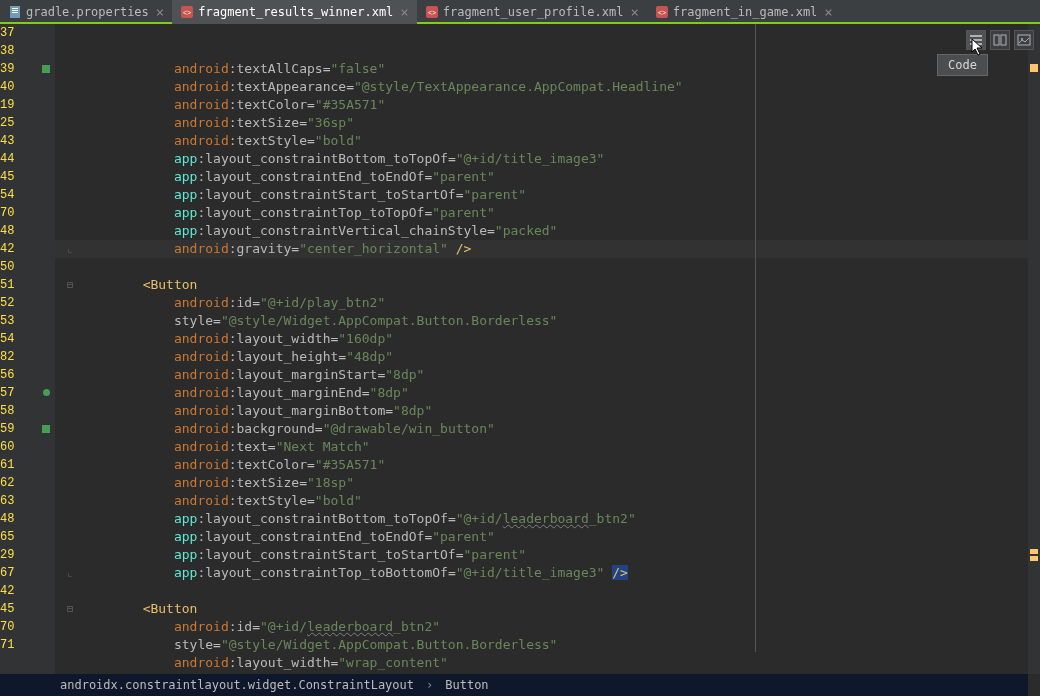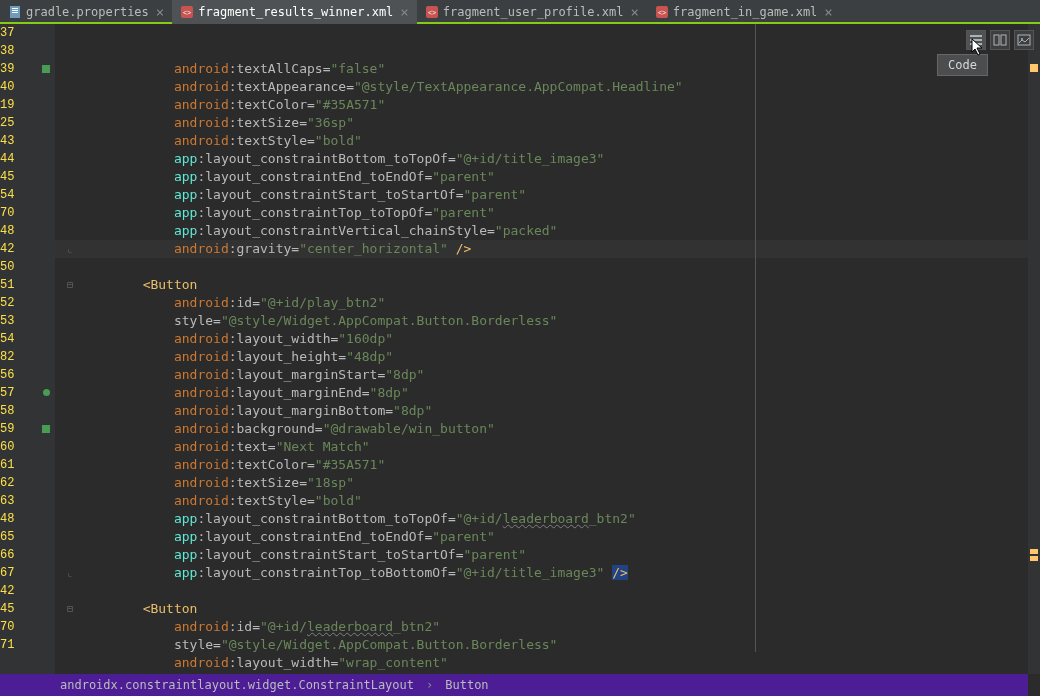--- a/index.html
+++ b/index.html
@@ -162,21 +162,21 @@
   height: 3px;
 }
 .stripe-yellow { background: #ffc66d; height:5px; }
 .stripe-square-yellow { background: #ffc66d; width:8px; height:8px; }
 .breadcrumb {
   position: absolute;
   bottom: 0;
   left: 0;
   right: 12px;
   height: 22px;
-  background: #4c1d95;
+  background: #0f172a;
   display: flex;
   align-items: center;
   padding-left: 60px;
   color: #bbbbbb;
   font-size: 12px;
   gap: 12px;
 }
 .breadcrumb-sep { color: #888; }
 .right-split {
   position: absolute;
@@ -260,21 +260,21 @@
       <div>56</div>
       <div>57</div>
       <div>58</div>
       <div>59</div>
       <div>60</div>
       <div>61</div>
       <div>62</div>
       <div>63</div>
       <div>48</div>
       <div>65</div>
-      <div>66</div>
+      <div>29</div>
       <div>67</div>
       <div>42</div>
       <div>45</div>
       <div>70</div>
       <div>71</div>
       <div class="gutter-marks" id="gutter-marks">
         <div class="mark green-square" style="top: 41px;"></div>
         <div class="mark green-dot" style="top: 365px;"></div>
         <div class="mark green-square" style="top: 401px;"></div>
       </div>

